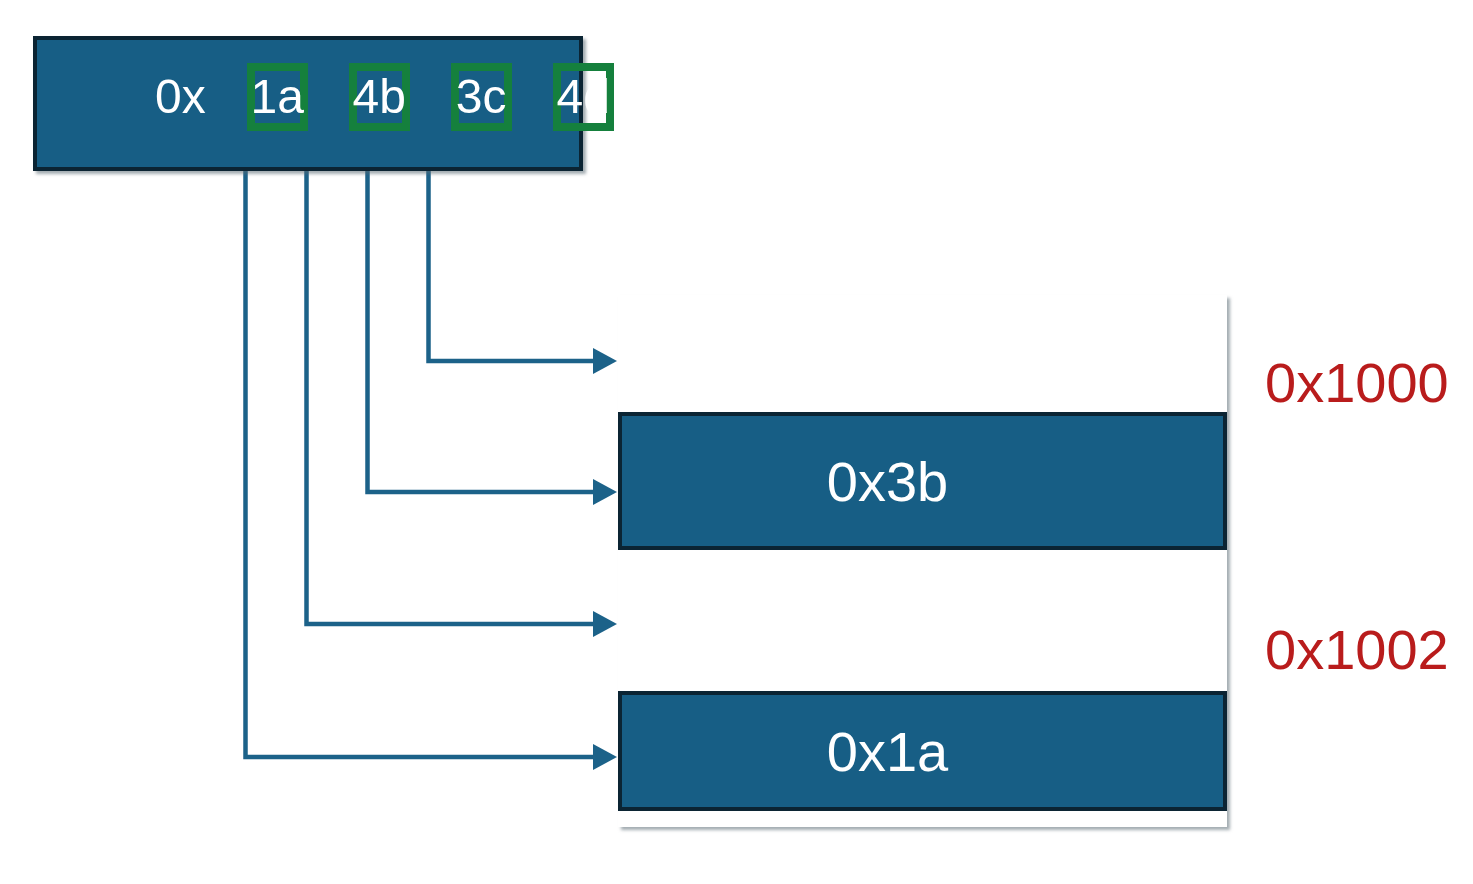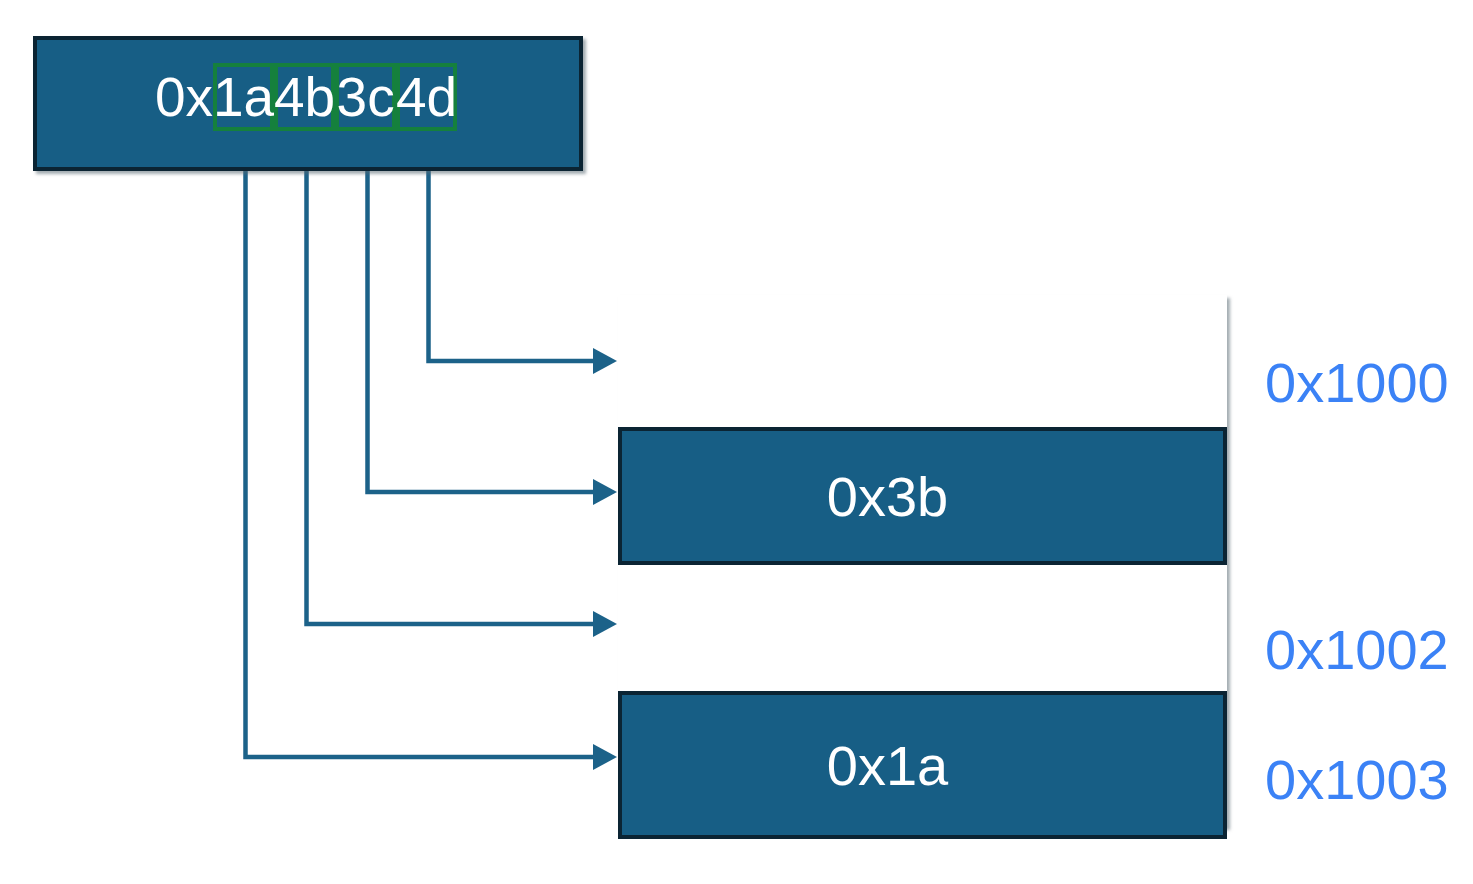--- a/index.html
+++ b/index.html
@@ -36,32 +36,33 @@
     z-index: 2;
   }
   .word-row {
     position: absolute;
     left: 155px; top: 69px;
     height: 56px;
     display: flex;
     align-items: center;
     z-index: 3;
     color: #ffffff;
-    font-size: 55px;
+    font-size: 48px;
     white-space: nowrap;
+    gap: 41px;
   }
   .hex-prefix {
     display: inline-block;
     line-height: 68px;
   }
   .byte-box {
     box-sizing: border-box;
     width: 61px;
     height: 68px;
-    border: 4px solid #15803d;
+    border: 8px solid #15803d;
     display: flex;
     align-items: center;
     justify-content: center;
     flex-shrink: 0;
     overflow: visible;
     line-height: 60px;
   }
 
   
   .mem-column {
@@ -82,33 +83,33 @@
     display: flex;
     align-items: center;
     justify-content: center;
     color: #ffffff;
     font-size: 56px;
   }
   .mem-cell .cell-value {
     transform: translateX(-45px);
   }
   .cell-0 { top: 0px; }
-  .cell-1 { top: 132px; padding-left: 20px; }
+  .cell-1 { top: 117px; padding-left: 20px; }
   .cell-2 { top: 264px; }
-  .cell-3 { top: 396px; height: 148px; padding-left: 20px; }
+  .cell-3 { top: 396px; height: 120px; padding-left: 20px; }
 
   
   .addr-label {
     position: absolute;
     left: 1265px;
     width: 205px;
     height: 64px;
     line-height: 64px;
     font-size: 56px;
-    color: #3b82f6;
+    color: #b91c1c;
     text-align: left;
     z-index: 2;
     white-space: nowrap;
   }
   .addr-0 { top: 351px; }
   .addr-1 { top: 486px; }
   .addr-2 { top: 618px; }
   .addr-3 { top: 748px; }
 </style>
 </head>
@@ -149,15 +150,14 @@
     <div class="mem-cell cell-1">
       <span class="cell-value">0x3b</span>
     </div>
     <div class="mem-cell cell-3">
       <span class="cell-value">0x1a</span>
     </div>
   </div>
 
   <div class="addr-label addr-0">0x1000</div>
   <div class="addr-label addr-2">0x1002</div>
-  <div class="addr-label addr-3">0x1003</div>
 
 </div>
 
 </body></html>

